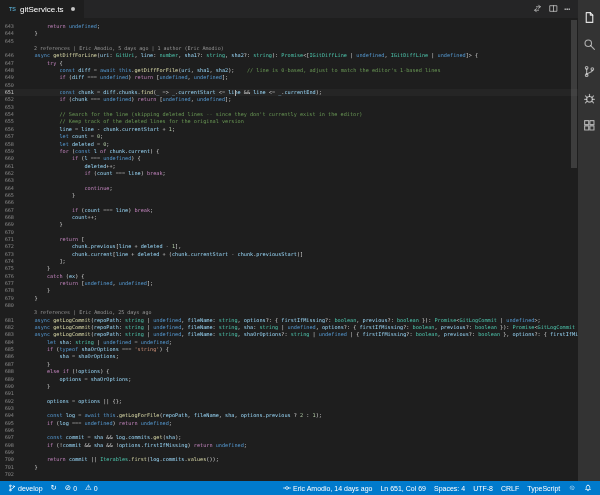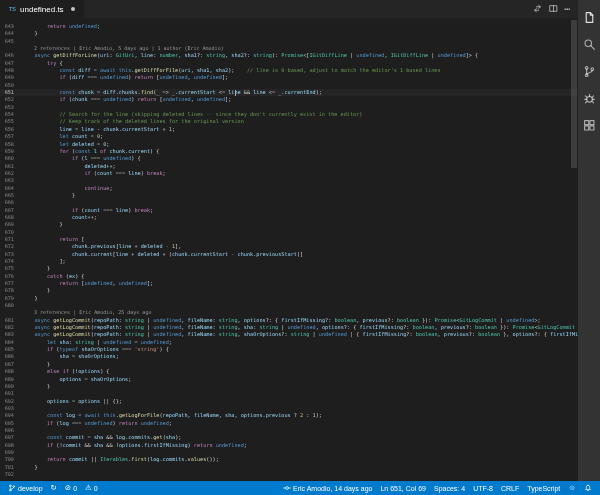--- a/index.html
+++ b/index.html
@@ -53,21 +53,21 @@
 </head>
 <body>
 
 <div class="app">
   <div class="main">
 
     <div class="editor-col">
       <div class="tab-bar">
         <div class="tab">
           <span class="file-icon">TS</span>
-          <span>undefined.ts</span>
+          <span>gitService.ts</span>
           <span class="modified-dot"></span>
         </div>
         <div class="editor-actions">
             <span class="action">
               <span class="icon"><svg viewBox="0 0 16 16">
                   <path d="M10 2l3 3-3 3"></path>
                   <path d="M13 5H6"></path>
                   <path d="M6 8l-3 3 3 3"></path>
                   <path d="M3 11h7"></path>
                 </svg></span>

